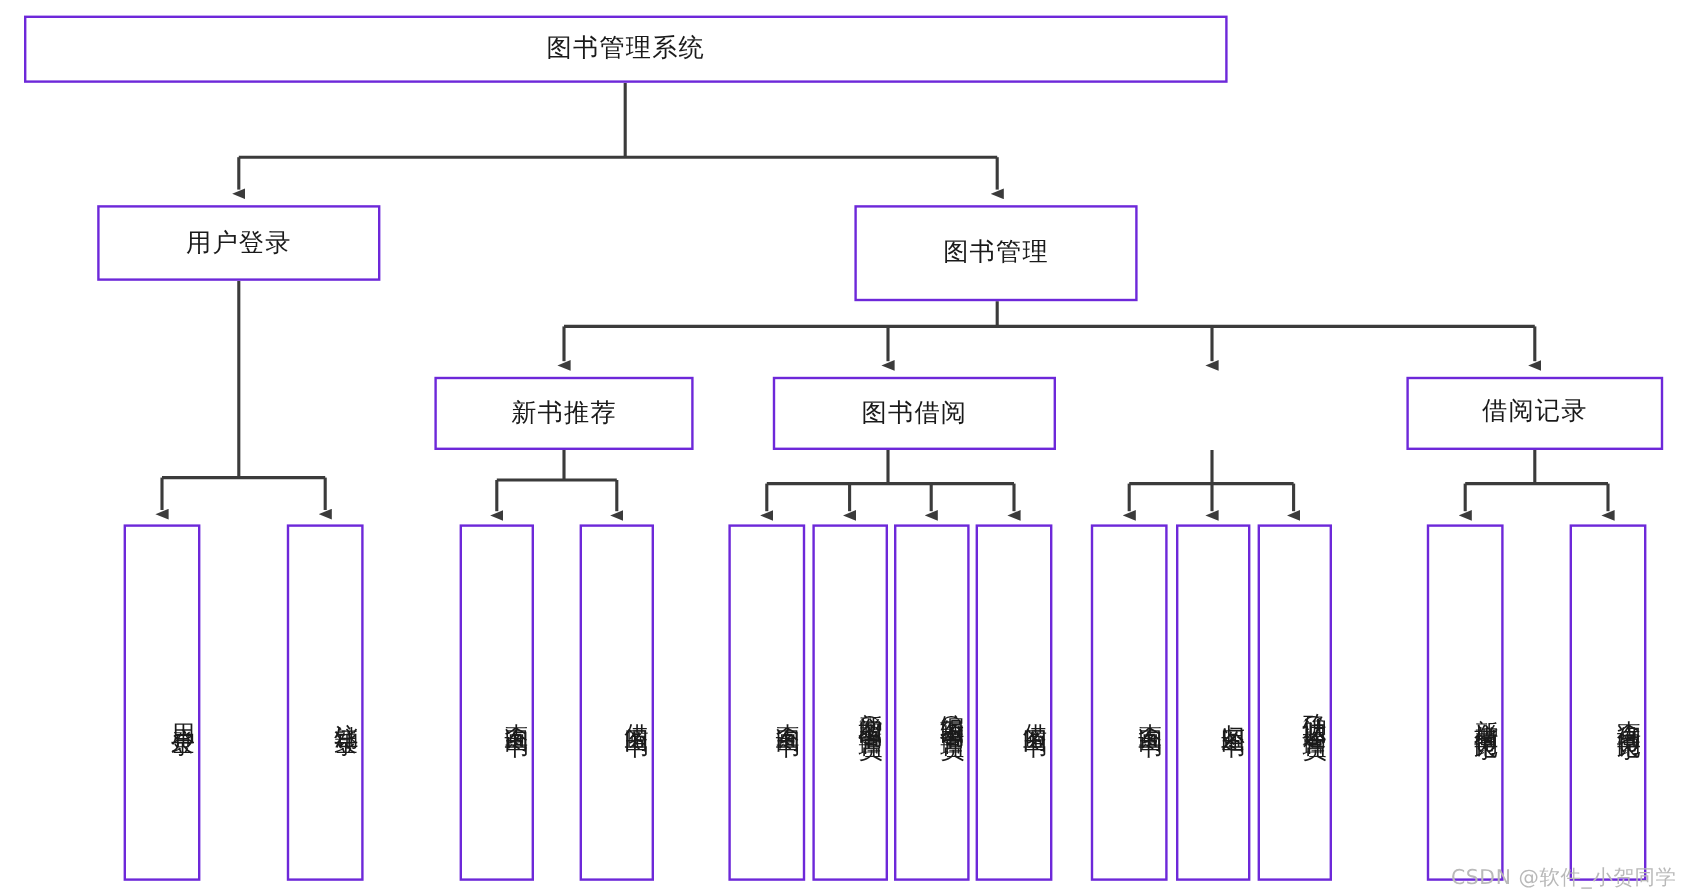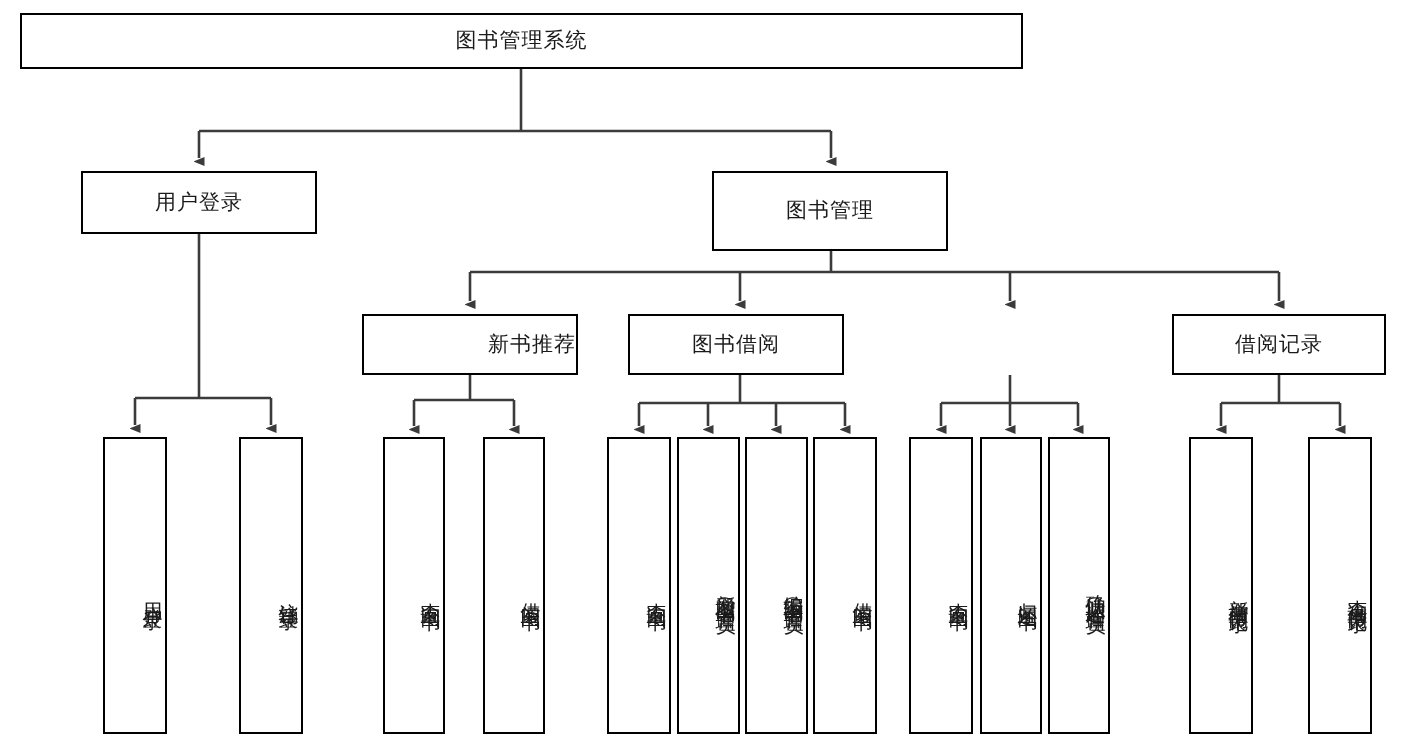--- a/index.html
+++ b/index.html
@@ -23,21 +23,21 @@
     left: 0;
     top: 0;
     width: 1405px;
     height: 747px;
     pointer-events: none;
   }
   .node {
     position: absolute;
     box-sizing: border-box;
     background: #ffffff;
-    border: 2px solid #000000;
+    border: 2px solid #6d28d9;
     display: flex;
     align-items: center;
     justify-content: center;
     color: #1a1a1a;
     z-index: 2;
   }
   .node.horiz {
     font-size: 21px;
     letter-spacing: 1px;
     line-height: 1.1;
@@ -127,27 +127,27 @@
     <span>图书管理系统</span>
   </div>
 
   <div class="node horiz" style="left:81px; top:171px; width:236px; height:63px;">
     <span>用户登录</span>
   </div>
   <div class="node horiz" style="left:712px; top:171px; width:236px; height:80px;">
     <span>图书管理</span>
   </div>
 
-  <div class="node horiz" style="left:362px; top:314px; width:216px; height:61px;justify-content:flex-end;">
+  <div class="node horiz" style="left:362px; top:314px; width:216px; height:61px;">
     <span>新书推荐</span>
   </div>
-  <div class="node horiz" style="left:628px; top:314px; width:216px; height:61px;">
+  <div class="node horiz" style="left:644px; top:314px; width:236px; height:61px;">
     <span>图书借阅</span>
   </div>
-  <div class="node horiz" style="left:1172px; top:314px; width:214px; height:61px;">
+  <div class="node horiz" style="left:1172px; top:314px; width:214px; height:61px;font-family:Liberation Mono, monospace;">
     <span>借阅记录</span>
   </div>
 
   <div class="node vert" style="left:103px; top:437px; width:64px; height:297px;">
     <span class="vtext">用户登录</span>
   </div>
   <div class="node vert" style="left:239px; top:437px; width:64px; height:297px;">
     <span class="vtext">注销登录</span>
   </div>
 
@@ -181,14 +181,15 @@
     <span class="vtext">确认归还（管理员）</span>
   </div>
 
   <div class="node vert" style="left:1189px; top:437px; width:64px; height:297px;">
     <span class="vtext">新增借阅记录</span>
   </div>
   <div class="node vert" style="left:1308px; top:437px; width:64px; height:297px;">
     <span class="vtext">查询借阅记录</span>
   </div>
 
+  <div class="watermark">CSDN @软件_小贺同学</div>
 
 </div>
 
 </body></html>

